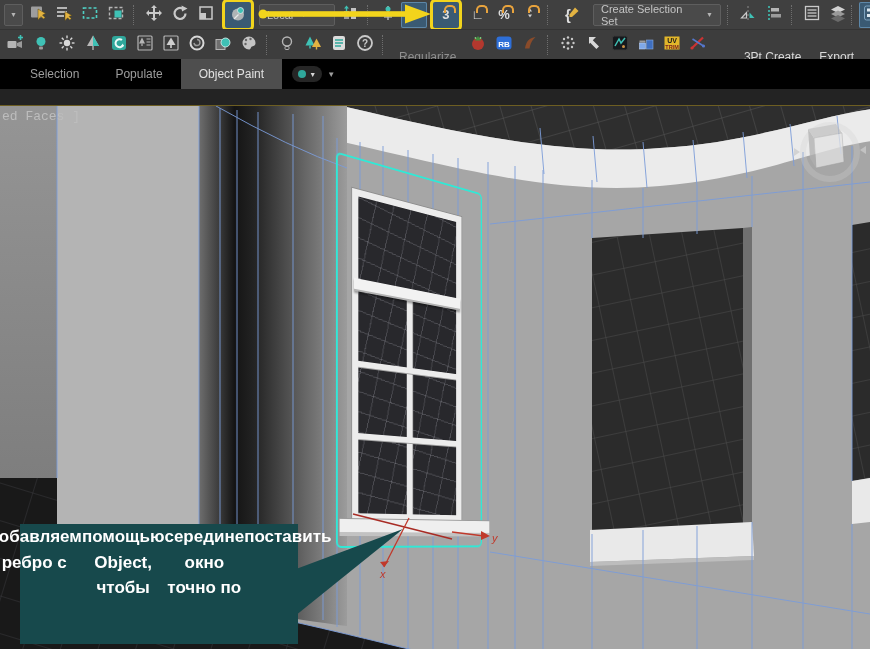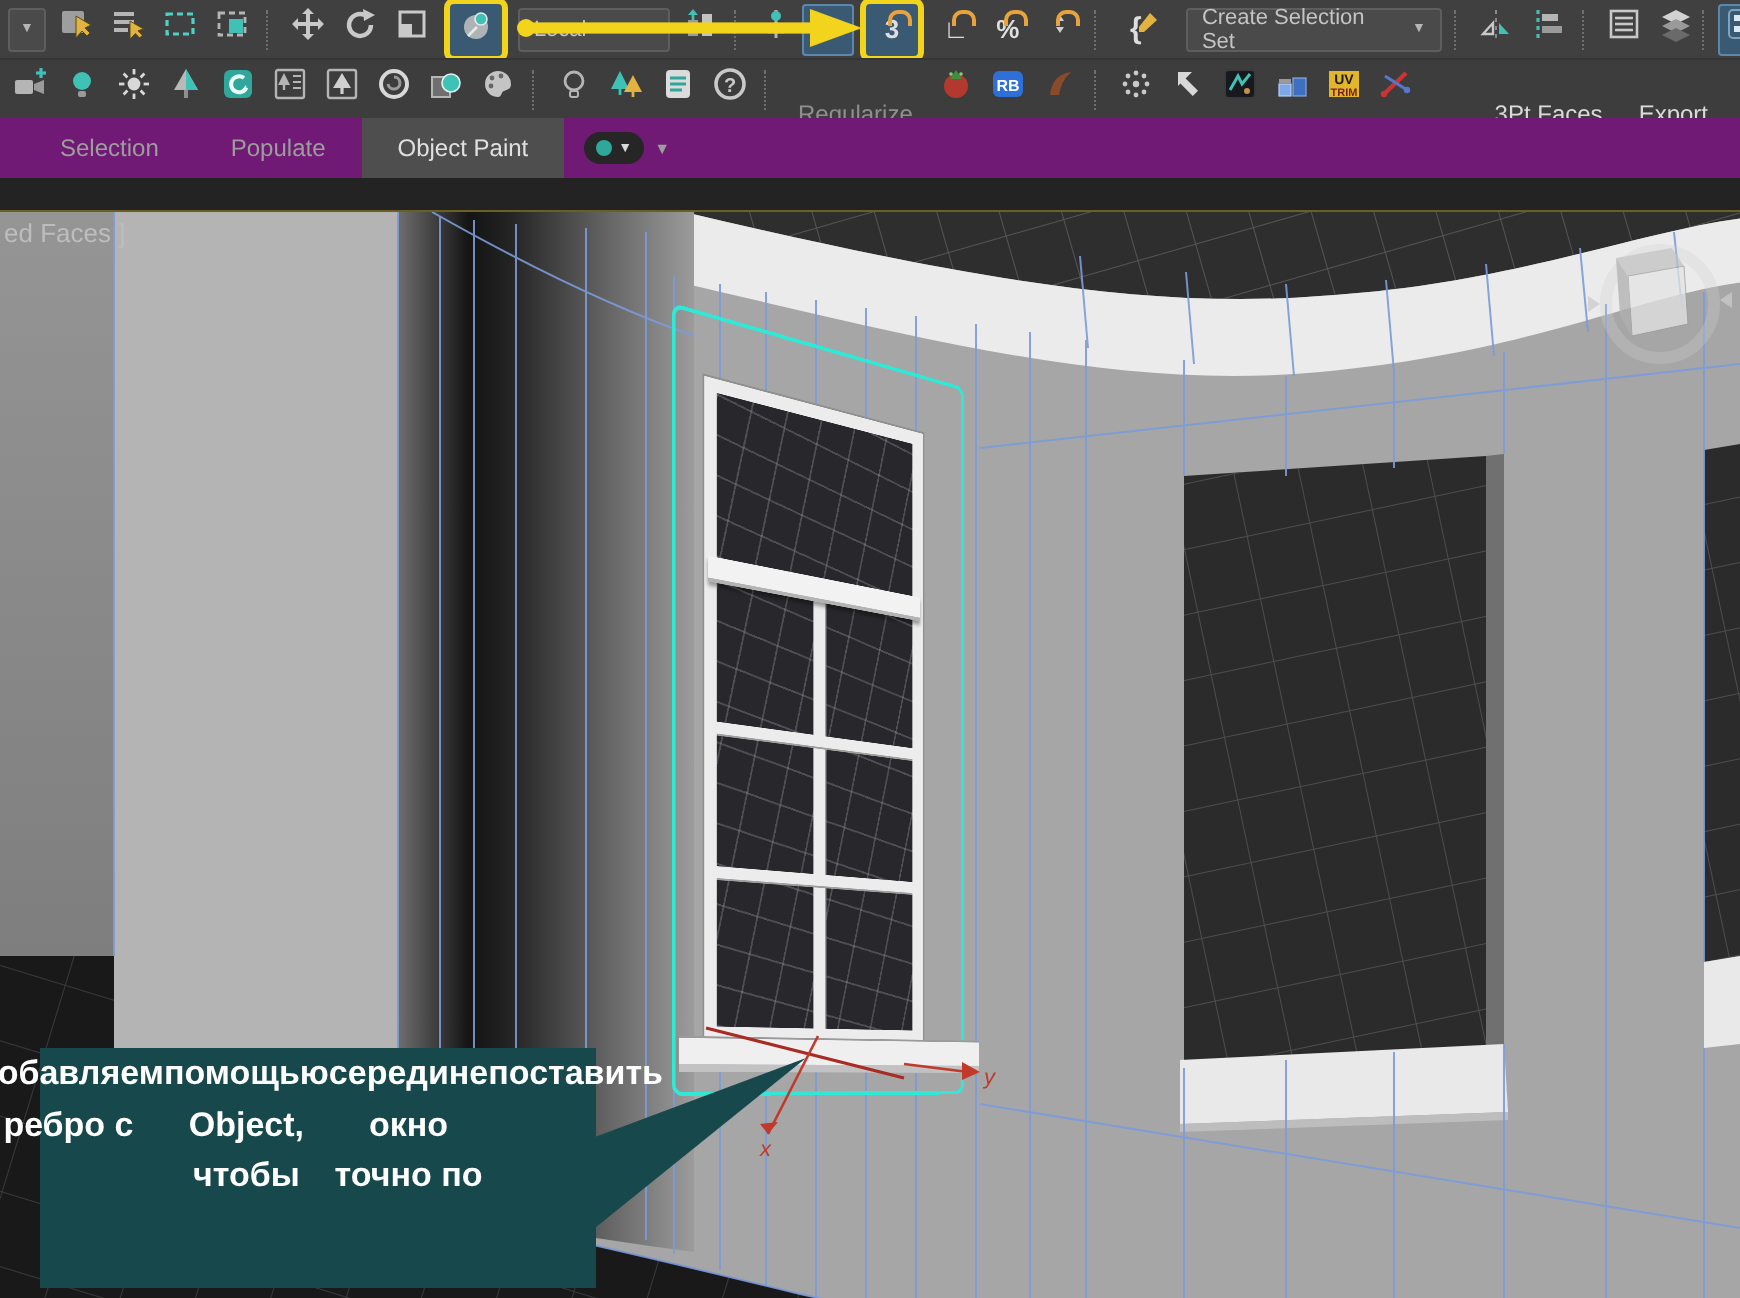--- a/index.html
+++ b/index.html
@@ -16,35 +16,35 @@
   .dd{height:20px;background:#4a4a4a;border:1px solid #5e5e5e;color:#c4c4c4;font-size:11px;display:flex;align-items:center;gap:7px;padding:0 7px;border-radius:2px;flex:none;margin:0 2px;}
   .dd .caret{font-size:7px;color:#b5b5b5;}
   .sep{width:3px;height:20px;border-left:1px dotted #6e6e6e;margin:0 4px;flex:none;}
   .txtbtn{color:#dadada;font-size:12px;padding:0 9px;flex:none;white-space:nowrap;margin-top:24px;}
   .txtbtn.disabled{color:#8f8f8f;}
   .snapglyph{color:#dedede;font-weight:bold;font-size:13px;line-height:1;}
   .horseshoe{position:absolute;top:3px;right:3px;width:8px;height:6px;border:2px solid #e8a33d;border-bottom:none;border-radius:5px 5px 0 0;}
   .arrowov{position:absolute;left:0;top:0;pointer-events:none;}
 
   
-  .tabs{height:30px;background:#701a75;display:flex;align-items:stretch;padding-left:12px;font-size:12px;color:#9d9d9d;}
+  .tabs{height:30px;background:#000000;display:flex;align-items:stretch;padding-left:12px;font-size:12px;color:#9d9d9d;}
   .tab{padding:0 18px;display:flex;align-items:center;}
   .tab.active{background:#4e4e4e;color:#e0e0e0;}
   .pill{align-self:center;margin-left:10px;height:16px;width:30px;background:#262626;border-radius:8px;display:flex;align-items:center;justify-content:center;gap:3px;}
   .pill .tealdot{width:8px;height:8px;border-radius:50%;background:#2fa79b;}
   .pill .caret{font-size:7px;color:#d8d8d8;}
   .minicaret{align-self:center;margin-left:5px;font-size:8px;color:#9d9d9d;}
 
   .vpstrip{height:16px;background:#232323;border-bottom:1px solid #6d5e22;}
 
   
   .scene{position:relative;width:870px;height:544px;background:#a6a6a6;overflow:hidden;}
   .scene svg.bg{position:absolute;left:0;top:0;}
   svg.fx{position:absolute;left:0;top:0;pointer-events:none;}
-  .vplabel{position:absolute;left:2px;top:3px;color:#bdbdbd;font-size:13px;}
+  .vplabel{position:absolute;left:2px;top:3px;color:#bdbdbd;font-size:13px;font-family:Liberation Mono, monospace;}
 
   
   .win3d{position:absolute;left:345px;top:56px;width:160px;height:378px;perspective:650px;perspective-origin:0% 100%;}
   .win{position:absolute;inset:0;transform:rotateY(26deg);transform-origin:left bottom;}
   .w-teal{position:absolute;inset:-8px -10px;border:2px solid #2fe9d6;border-radius:6px;}
   .w-frame{position:absolute;left:8px;top:24px;right:18px;bottom:20px;border:7px solid #ececec;box-shadow:0 0 0 1px #8f8f8f,inset 0 0 0 1px #a8a8a8;display:flex;flex-direction:column;}
   .glass{background-color:#28282c;background-image:repeating-linear-gradient(103deg,rgba(165,165,175,.3) 0 1px,transparent 1px 20px),repeating-linear-gradient(12deg,rgba(165,165,175,.3) 0 1px,transparent 1px 20px);}
   .w-transom{height:26%;}
   .w-rail{height:11px;background:#f2f2f2;border-bottom:2px solid #b3b3b3;margin:0 -5px;position:relative;z-index:2;box-shadow:0 2px 2px rgba(0,0,0,.35);}
   .w-lower{flex:1;position:relative;}
@@ -393,21 +393,21 @@
           </svg></span>
       </div>
     <div class="tbtn">
         <span><svg width="18" height="18">
             <line x1="3" y1="14" x2="14" y2="3.5" stroke="#cc3333" stroke-width="2.2"></line>
             <line x1="3.5" y1="5" x2="14.5" y2="12" stroke="#5577cc" stroke-width="1.6"></line>
             <circle cx="3" cy="14" r="1.6" fill="#cc3333"></circle>
             <circle cx="14.5" cy="12" r="1.6" fill="#5577cc"></circle>
           </svg></span>
       </div>
-    <div class="txtbtn" style="margin-left:auto;">3Pt Faces</div>
+    <div class="txtbtn" style="margin-left:auto;">3Pt Create</div>
     <div class="txtbtn" style="padding-right:16px;">Export</div>
   </div>
 
   <div class="tabs">
     <div class="tab">Selection</div>
     <div class="tab">Populate</div>
     <div class="tab active">Object Paint</div>
     <div class="pill">
         <span class="tealdot"></span>
         <span class="caret">▼</span>

